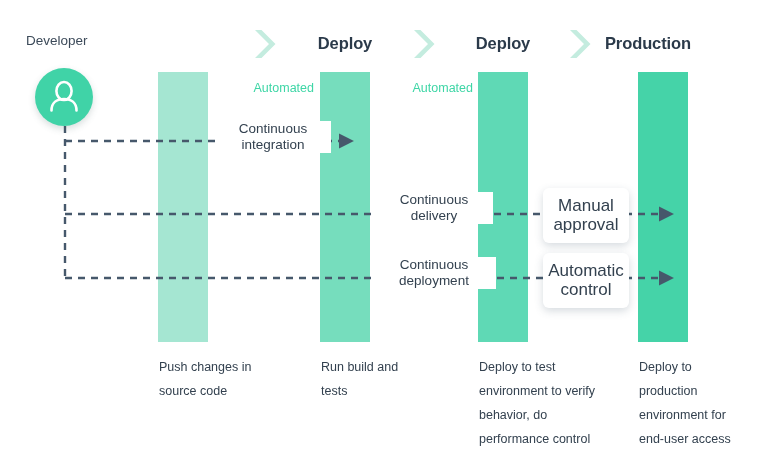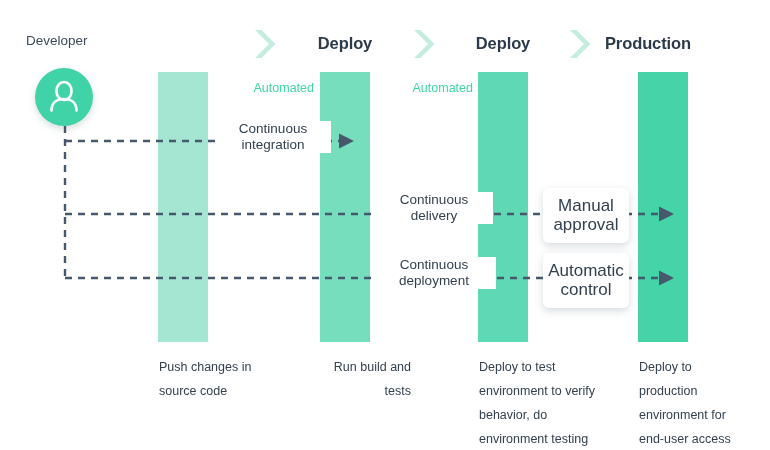--- a/index.html
+++ b/index.html
@@ -130,21 +130,21 @@
   .gate.g1 { left: 543px; top: 253px; }
 
   
   .caption {
     position: absolute;
     font-size: 12.5px;
     line-height: 24px;
     color: #33414f;
   }
   .caption.p0 { left: 159px; top: 355px; width: 96px; }
-  .caption.p1 { left: 321px; top: 355px; width: 90px; text-align: right; }
+  .caption.p1 { left: 321px; top: 355px; width: 90px; }
   .caption.p2 { left: 479px; top: 355px; width: 126px; }
   .caption.p3 { left: 639px; top: 355px; width: 100px; }
 </style>
 </head>
 <body>
 
 <div id="stage">
 
   <div class="bar b0"></div>
   <div class="bar b1"></div>
@@ -205,16 +205,16 @@
 
   <div class="flow-label f0">Continuous integration</div>
   <div class="flow-label f1">Continuous delivery</div>
   <div class="flow-label f2">Continuous deployment</div>
 
   <div class="gate g0">Manual approval</div>
   <div class="gate g1">Automatic control</div>
 
   <div class="caption p0">Push changes in source code</div>
   <div class="caption p1">Run build and tests</div>
-  <div class="caption p2">Deploy to test environment to verify behavior, do environment testing</div>
+  <div class="caption p2">Deploy to test environment to verify behavior, do performance control</div>
   <div class="caption p3">Deploy to production environment for end-user access</div>
 
 </div>
 
 </body></html>

